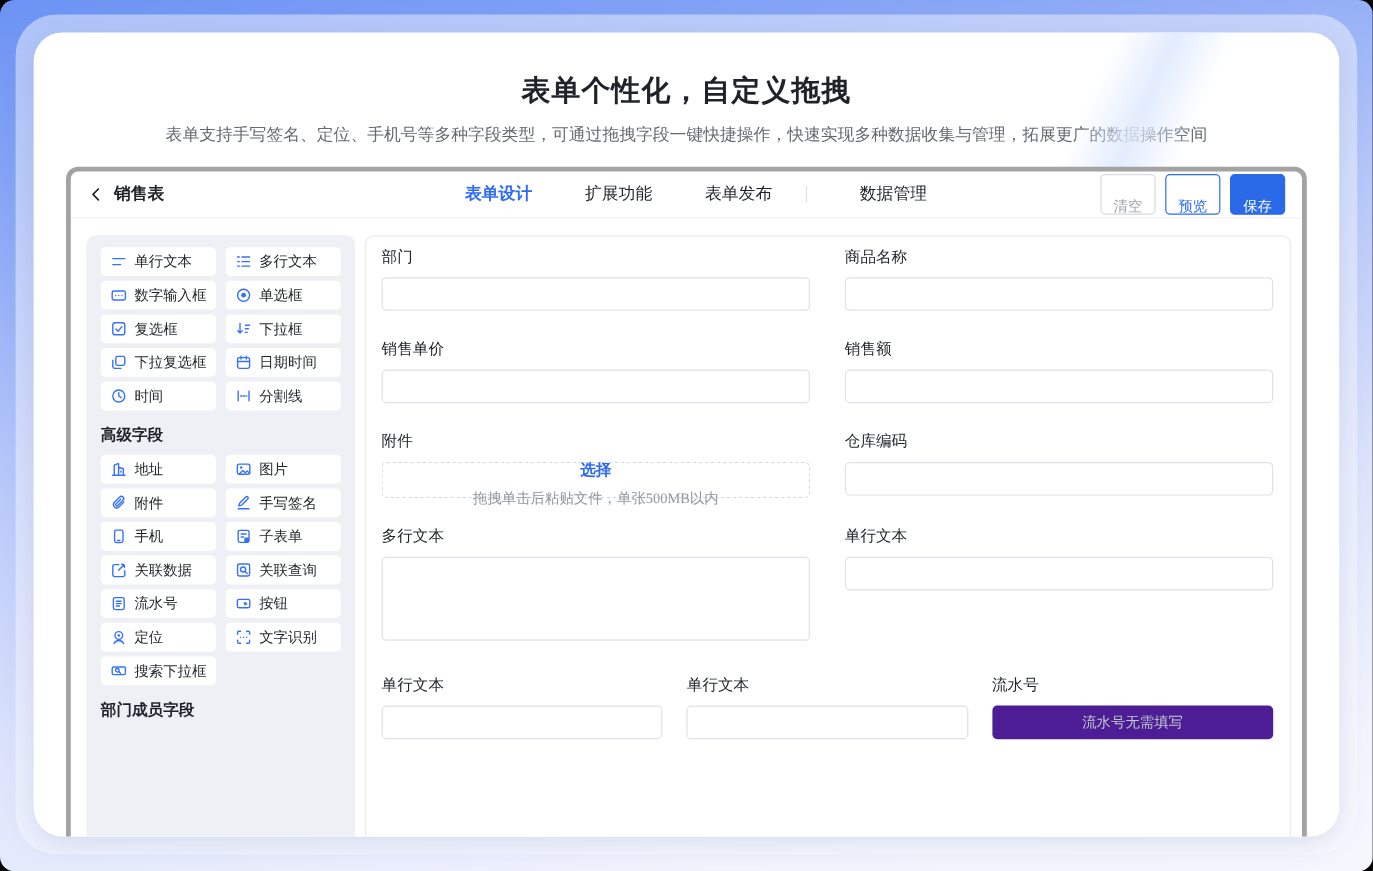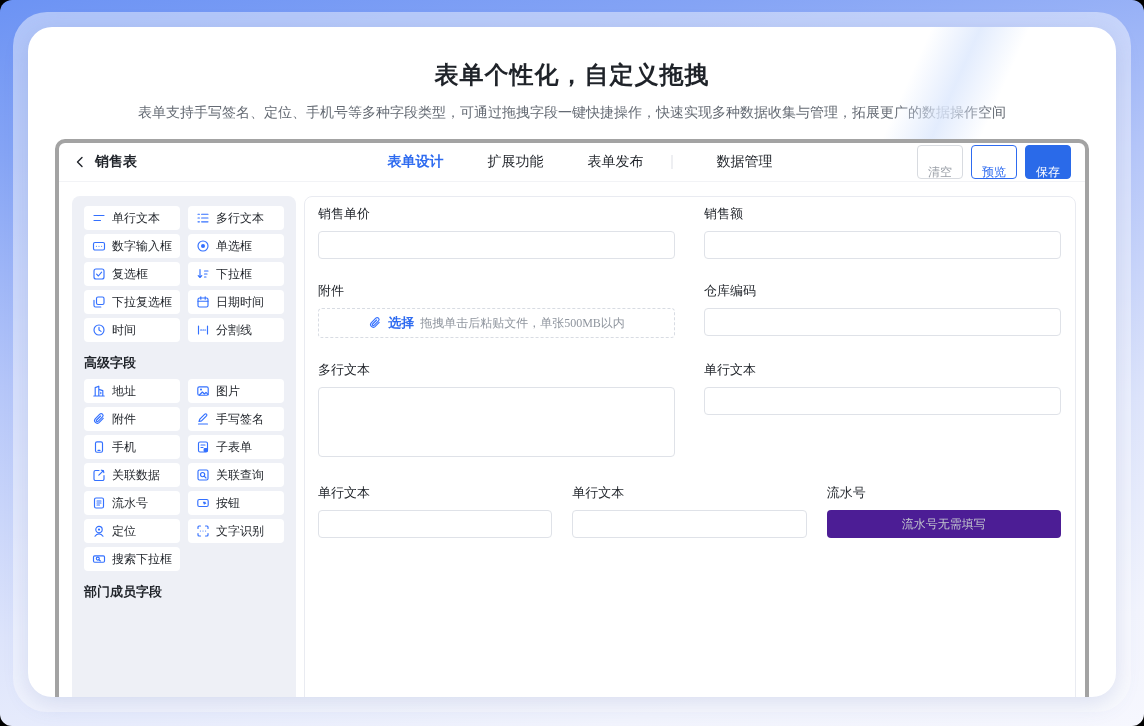--- a/index.html
+++ b/index.html
@@ -52,21 +52,21 @@
   .form-row{display:grid;grid-template-columns:1fr 1fr;column-gap:29px;margin-bottom:23px;align-items:start;}
   .form-row.cols-3{grid-template-columns:1fr 1fr 1fr;column-gap:20px;}
   .f-label{font-size:13px;color:#1f2329;margin-bottom:8px;}
   .f-input{width:100%;height:28px;border:1px solid #dfe2e8;border-radius:4px;box-sizing:border-box;
         font-size:12px;padding:0 8px;font-family:inherit;background:#fff;color:#1f2329;}
   .f-input.disabled{background:#4c1d95;border:none;text-align:center;color:#c2c6cd;}
   .f-input.disabled::placeholder{color:#c2c6cd;}
   textarea.f-area{width:100%;height:70px;border:1px solid #dfe2e8;border-radius:4px;box-sizing:border-box;
         resize:none;font-family:inherit;font-size:12px;padding:6px 8px;}
   .attach-box{height:28px;border:1px dashed #d8dce3;border-radius:4px;display:flex;align-items:center;
-        justify-content:center;gap:6px;cursor:pointer;}
+        justify-content:center;gap:6px;cursor:pointer;flex-direction:column;}
   .attach-box svg{width:14px;height:14px;}
   .attach-choose{font-size:13px;color:var(--accent);font-weight:600;}
   .attach-hint{font-size:12px;color:#8f959e;}
 
   svg.ic{fill:none;stroke:var(--icon-blue);stroke-width:1.15;stroke-linecap:round;stroke-linejoin:round;}
   svg.ic .f{fill:var(--icon-blue);stroke:none;}
   svg.ic-dark{fill:none;stroke:#1f2329;stroke-width:1.4;stroke-linecap:round;stroke-linejoin:round;}
 </style>
 </head>
 <body>
@@ -262,20 +262,24 @@
                     <circle cx="5.8" cy="6.6" r="1.5"></circle>
                     <path d="M6.9 7.7l1.5 1.3"></path>
                   </svg>
                   <span class="lbl">搜索下拉框</span>
                 </div>
               </div>
               <div class="section-title mt">部门成员字段</div>
             </aside>
           <section class="canvas" id="canvas">
               <div class="form-row">
+                <div><div class="f-label">部门</div><input class="f-input" style=""></div>
+                <div><div class="f-label">商品名称</div><input class="f-input" style=""></div>
+              </div>
+              <div class="form-row">
                 <div><div class="f-label">销售单价</div><input class="f-input" style=""></div>
                 <div><div class="f-label">销售额</div><input class="f-input" style=""></div>
               </div>
               <div class="form-row">
                 <div>
                   <div class="f-label">附件</div>
                   <div class="attach-box">
                     <svg class="ic" viewBox="0 0 14 14">
                       <path d="M11.2 6.4L7 10.6a2.7 2.7 0 0 1-3.8-3.8l4.6-4.6a1.9 1.9 0 0 1 2.7 2.7L6 9.4a1 1 0 0 1-1.4-1.4l4-4"></path>
                     </svg>

